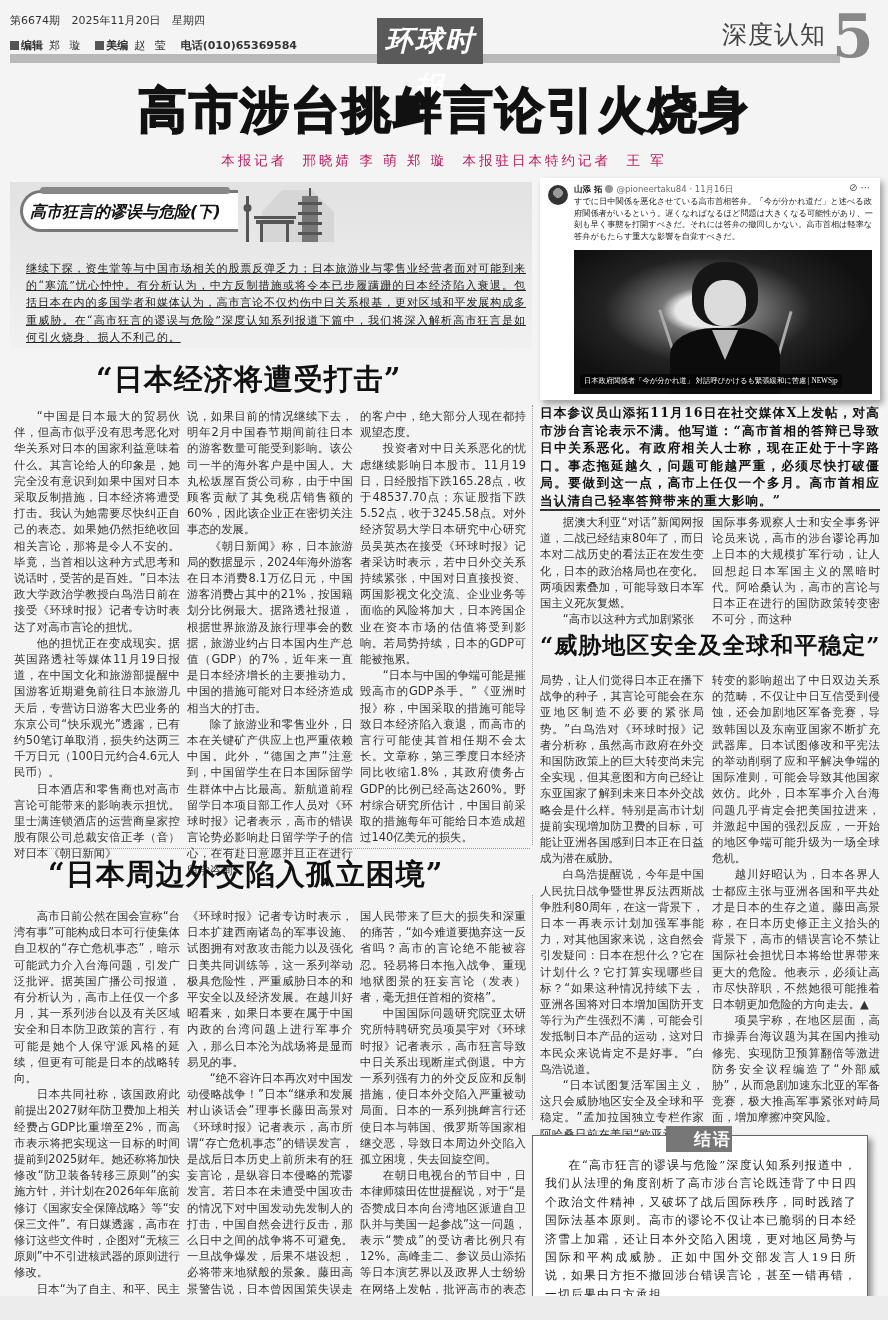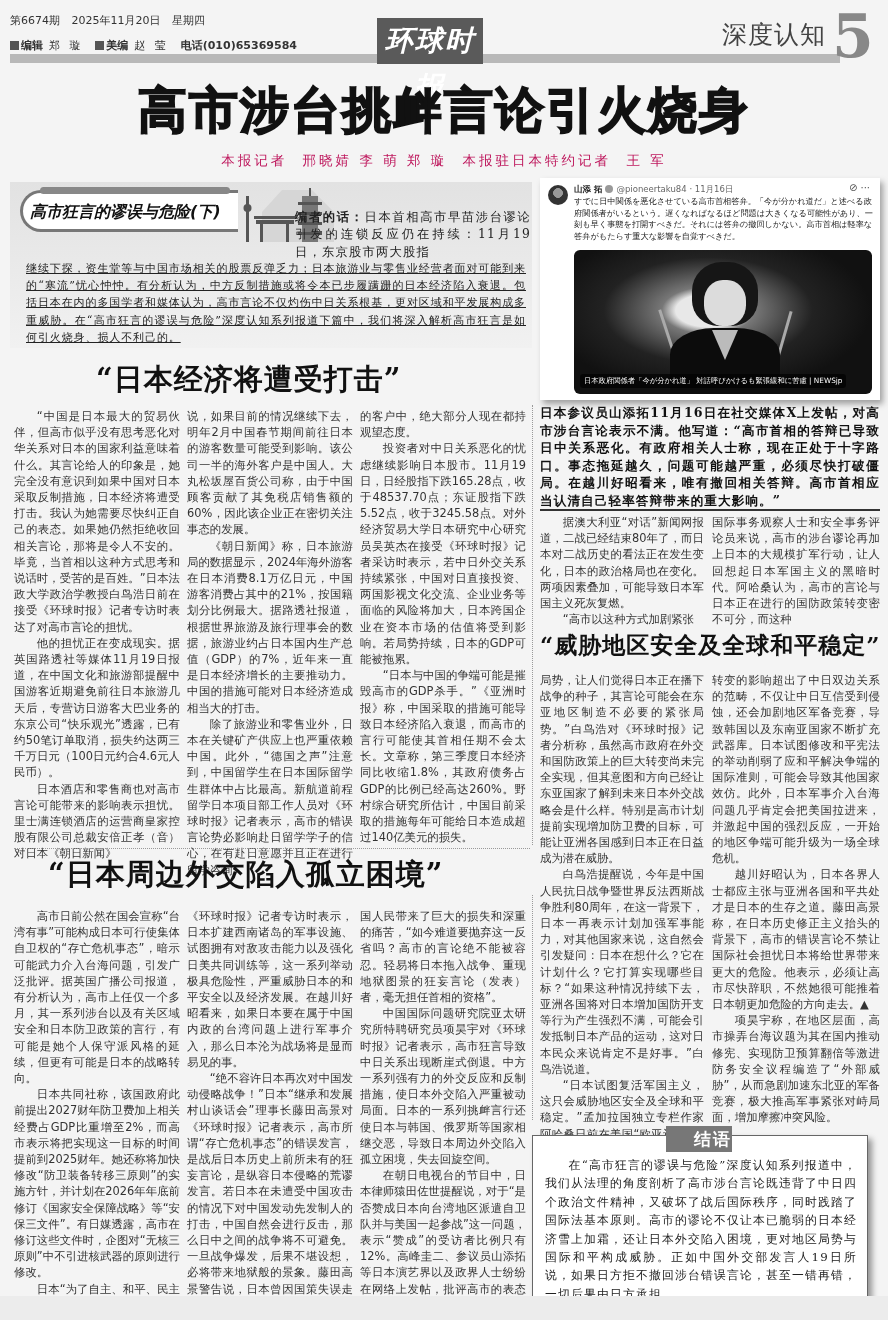--- a/index.html
+++ b/index.html
@@ -36,21 +36,21 @@
 
   
   .tweet-card { position: absolute; left: 540px; top: 178px; width: 340px; height: 222px; background: #fff; box-shadow: 3px 4px 6px rgba(0,0,0,0.35); }
   .tw-avatar { position: absolute; left: 8px; top: 7px; width: 20px; height: 20px; border-radius: 50%; background: radial-gradient(circle at 50% 40%, #999 0 30%, #333 32%); }
   .tw-head { position: absolute; left: 34px; top: 6px; font-size: 8.5px; color: #222; white-space: nowrap; }
   .tw-head .tw-name { font-weight: bold; margin-right: 3px; }
   .tw-head .tw-verified { display: inline-block; width: 8px; height: 8px; border-radius: 50%; background: #999; margin-right: 3px; vertical-align: -1px; }
   .tw-head .tw-handle { color: #666; }
   .tw-actions { position: absolute; right: 10px; top: 4px; font-size: 10px; color: #555; }
   .tw-text { position: absolute; left: 34px; top: 18px; width: 300px; font-size: 8.2px; line-height: 11.5px; color: #222; }
-  .tw-photo { position: absolute; left: 34px; top: 72px; width: 298px; height: 144px; border-radius: 6px; overflow: hidden; background: radial-gradient(ellipse at 45% 42%, #e8e8e8 0 14%, #777 20%, #222 45%, #111 70%), #111; }
+  .tw-photo { position: absolute; left: 34px; top: 72px; width: 298px; height: 144px; border-radius: 0; overflow: hidden; background: radial-gradient(ellipse at 45% 42%, #e8e8e8 0 14%, #777 20%, #222 45%, #111 70%), #111; font-family: Liberation Serif, serif; }
   .tw-photo .hair { position: absolute; left: 118px; top: 12px; width: 66px; height: 64px; border-radius: 45% 45% 40% 40%; background: #161616; }
   .tw-photo .face { position: absolute; left: 130px; top: 30px; width: 42px; height: 46px; border-radius: 45%; background: #dcdcdc; }
   .tw-photo .suit { position: absolute; left: 96px; top: 78px; width: 110px; height: 66px; border-radius: 40% 40% 0 0; background: #0c0c0c; }
   .tw-photo .shirt { position: absolute; left: 138px; top: 80px; width: 26px; height: 30px; background: #bbb; clip-path: polygon(0 0, 100% 0, 50% 100%); }
   .tw-photo .mic { position: absolute; left: 95px; top: 58px; width: 3px; height: 70px; background: #aaa; transform: rotate(-18deg); }
   .tw-photo .mic2 { position: absolute; left: 206px; top: 60px; width: 3px; height: 70px; background: #aaa; transform: rotate(16deg); }
   .tw-caption { position: absolute; left: 6px; bottom: 6px; background: rgba(0,0,0,0.65); color: #fff; font-size: 7.3px; padding: 2px 4px; border-radius: 3px; white-space: nowrap; }
 
   .tweet-summary { position: absolute; left: 540px; top: 404px; width: 340px; font-family: "DejaVu Serif", serif; font-size: 12.6px; line-height: 17.6px; color: #111; font-weight: bold; text-align: justify; letter-spacing: 1.1px; }
   .summary-rule { position: absolute; left: 540px; top: 509px; width: 340px; height: 2px; background: #333; }
@@ -116,42 +116,41 @@
     <rect x="18" y="38" width="3" height="18" fill="#555"></rect>
     <rect x="44" y="38" width="3" height="18" fill="#555"></rect>
     <rect x="12" y="30" width="42" height="3" fill="#555"></rect>
     <rect x="60" y="10" width="16" height="46" fill="#777"></rect>
     <rect x="56" y="16" width="24" height="3" fill="#555"></rect>
     <rect x="56" y="26" width="24" height="3" fill="#555"></rect>
     <rect x="56" y="36" width="24" height="3" fill="#555"></rect>
     <rect x="56" y="46" width="24" height="3" fill="#555"></rect>
     <rect x="67" y="2" width="2" height="8" fill="#555"></rect>
   </svg>
-  <div class="editor-note-lead"><b>编者的话：</b><span>日本首相高市早苗涉台谬论引发的连锁反应仍在持续：11月19日，东京股市两大股指</span></div>
   <div class="editor-note-body">继续下探，资生堂等与中国市场相关的股票反弹乏力；日本旅游业与零售业经营者面对可能到来的“寒流”忧心忡忡。有分析认为，中方反制措施或将令本已步履蹒跚的日本经济陷入衰退。包括日本在内的多国学者和媒体认为，高市言论不仅灼伤中日关系根基，更对区域和平发展构成多重威胁。在“高市狂言的谬误与危险”深度认知系列报道下篇中，我们将深入解析高市狂言是如何引火烧身、损人不利己的。</div>
 </section>
 
 <figure class="tweet-card">
   <div class="tw-avatar"></div>
   <div class="tw-head">
     <span class="tw-name">山添 拓</span><span class="tw-verified"></span><span class="tw-handle">@pioneertaku84</span><span class="tw-handle"> · </span><span class="tw-handle">11月16日</span>
   </div>
   <div class="tw-actions">⊘ ···</div>
   <div class="tw-text">すでに日中関係を悪化させている高市首相答弁。「今が分かれ道だ」と述べる政府関係者がいるという。遅くなればなるほど問題は大きくなる可能性があり、一刻も早く事態を打開すべきだ。それには答弁の撤回しかない。高市首相は軽率な答弁がもたらす重大な影響を自覚すべきだ。</div>
   <div class="tw-photo">
     <div class="mic"></div>
     <div class="mic2"></div>
     <div class="hair"></div>
     <div class="face"></div>
     <div class="suit"></div>
     <div class="shirt"></div>
     <div class="tw-caption">日本政府関係者「今が分かれ道」 対話呼びかけるも緊張緩和に苦慮 | NEWSjp</div>
   </div>
 </figure>
-<div class="tweet-summary">日本参议员山添拓11月16日在社交媒体X上发帖，对高市涉台言论表示不满。他写道：“高市首相的答辩已导致日中关系恶化。有政府相关人士称，现在正处于十字路口。事态拖延越久，问题可能越严重，必须尽快打破僵局。在越川好昭看来，唯有撤回相关答辩。高市首相应当认清自己轻率答辩带来的重大影响。”</div>
+<div class="tweet-summary">日本参议员山添拓11月16日在社交媒体X上发帖，对高市涉台言论表示不满。他写道：“高市首相的答辩已导致日中关系恶化。有政府相关人士称，现在正处于十字路口。事态拖延越久，问题可能越严重，必须尽快打破僵局。要做到这一点，高市上任仅一个多月。高市首相应当认清自己轻率答辩带来的重大影响。”</div>
 <div class="summary-rule"></div>
 
 <h2 class="sec-head sec1">“日本经济将遭受打击”</h2>
 
 <div class="col" style="left:14px; top:408px; width:166px;">
   <p>“中国是日本最大的贸易伙伴，但高市似乎没有思考恶化对华关系对日本的国家利益意味着什么。其言论给人的印象是，她完全没有意识到如果中国对日本采取反制措施，日本经济将遭受打击。我认为她需要尽快纠正自己的表态。如果她仍然拒绝收回相关言论，那将是令人不安的。毕竟，当首相以这种方式思考和说话时，受苦的是百姓。”日本法政大学政治学教授白鸟浩日前在接受《环球时报》记者专访时表达了对高市言论的担忧。</p>
   <p>他的担忧正在变成现实。据英国路透社等媒体11月19日报道，在中国文化和旅游部提醒中国游客近期避免前往日本旅游几天后，专营访日游客大巴业务的东京公司“快乐观光”透露，已有约50笔订单取消，损失约达两三千万日元（100日元约合4.6元人民币）。</p>
   <p>日本酒店和零售商也对高市言论可能带来的影响表示担忧。里士满连锁酒店的运营商皇家控股有限公司总裁安倍正孝（音）对日本《朝日新闻》</p>
 </div>
 <div class="col" style="left:187px; top:408px; width:166px;">

